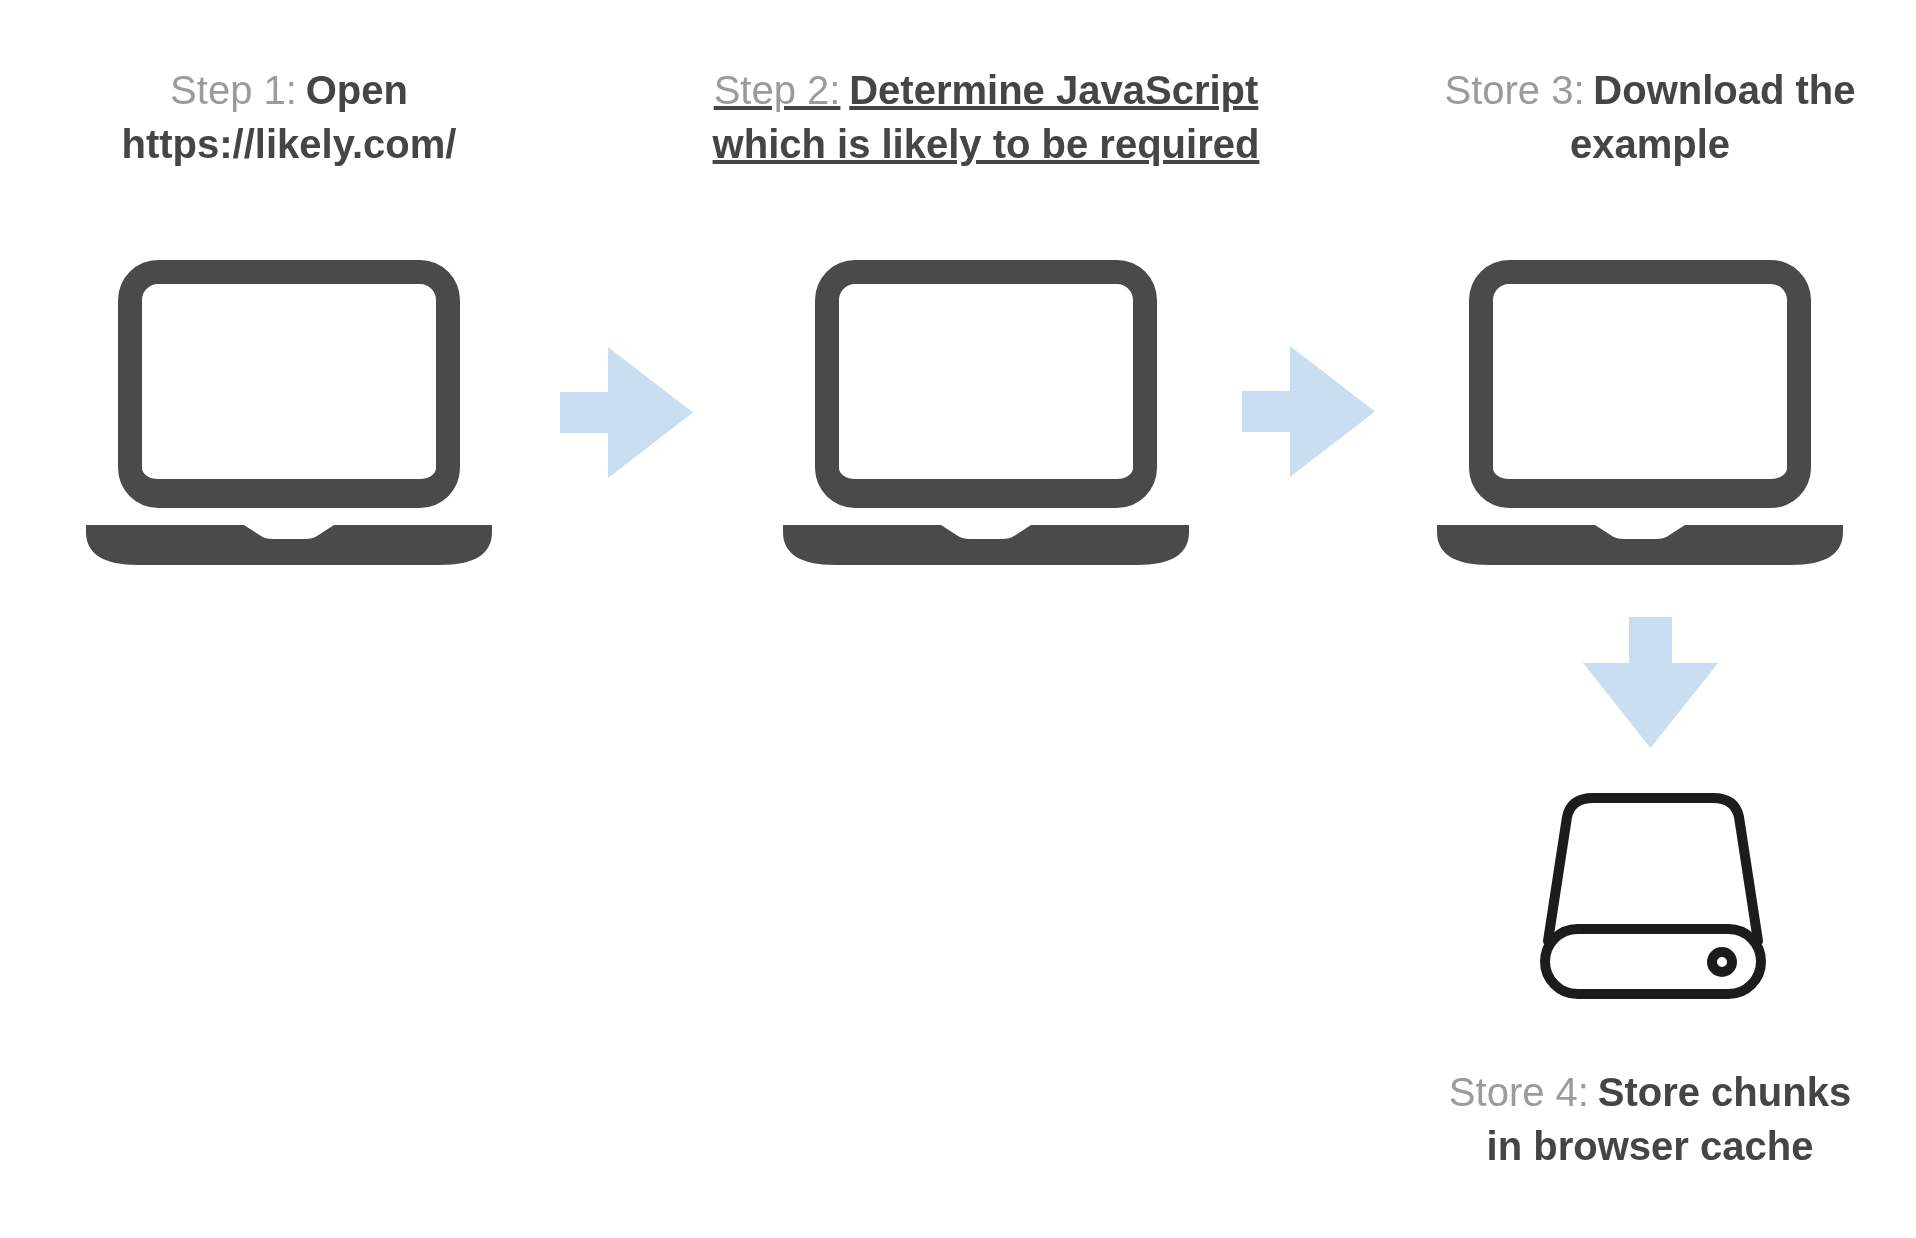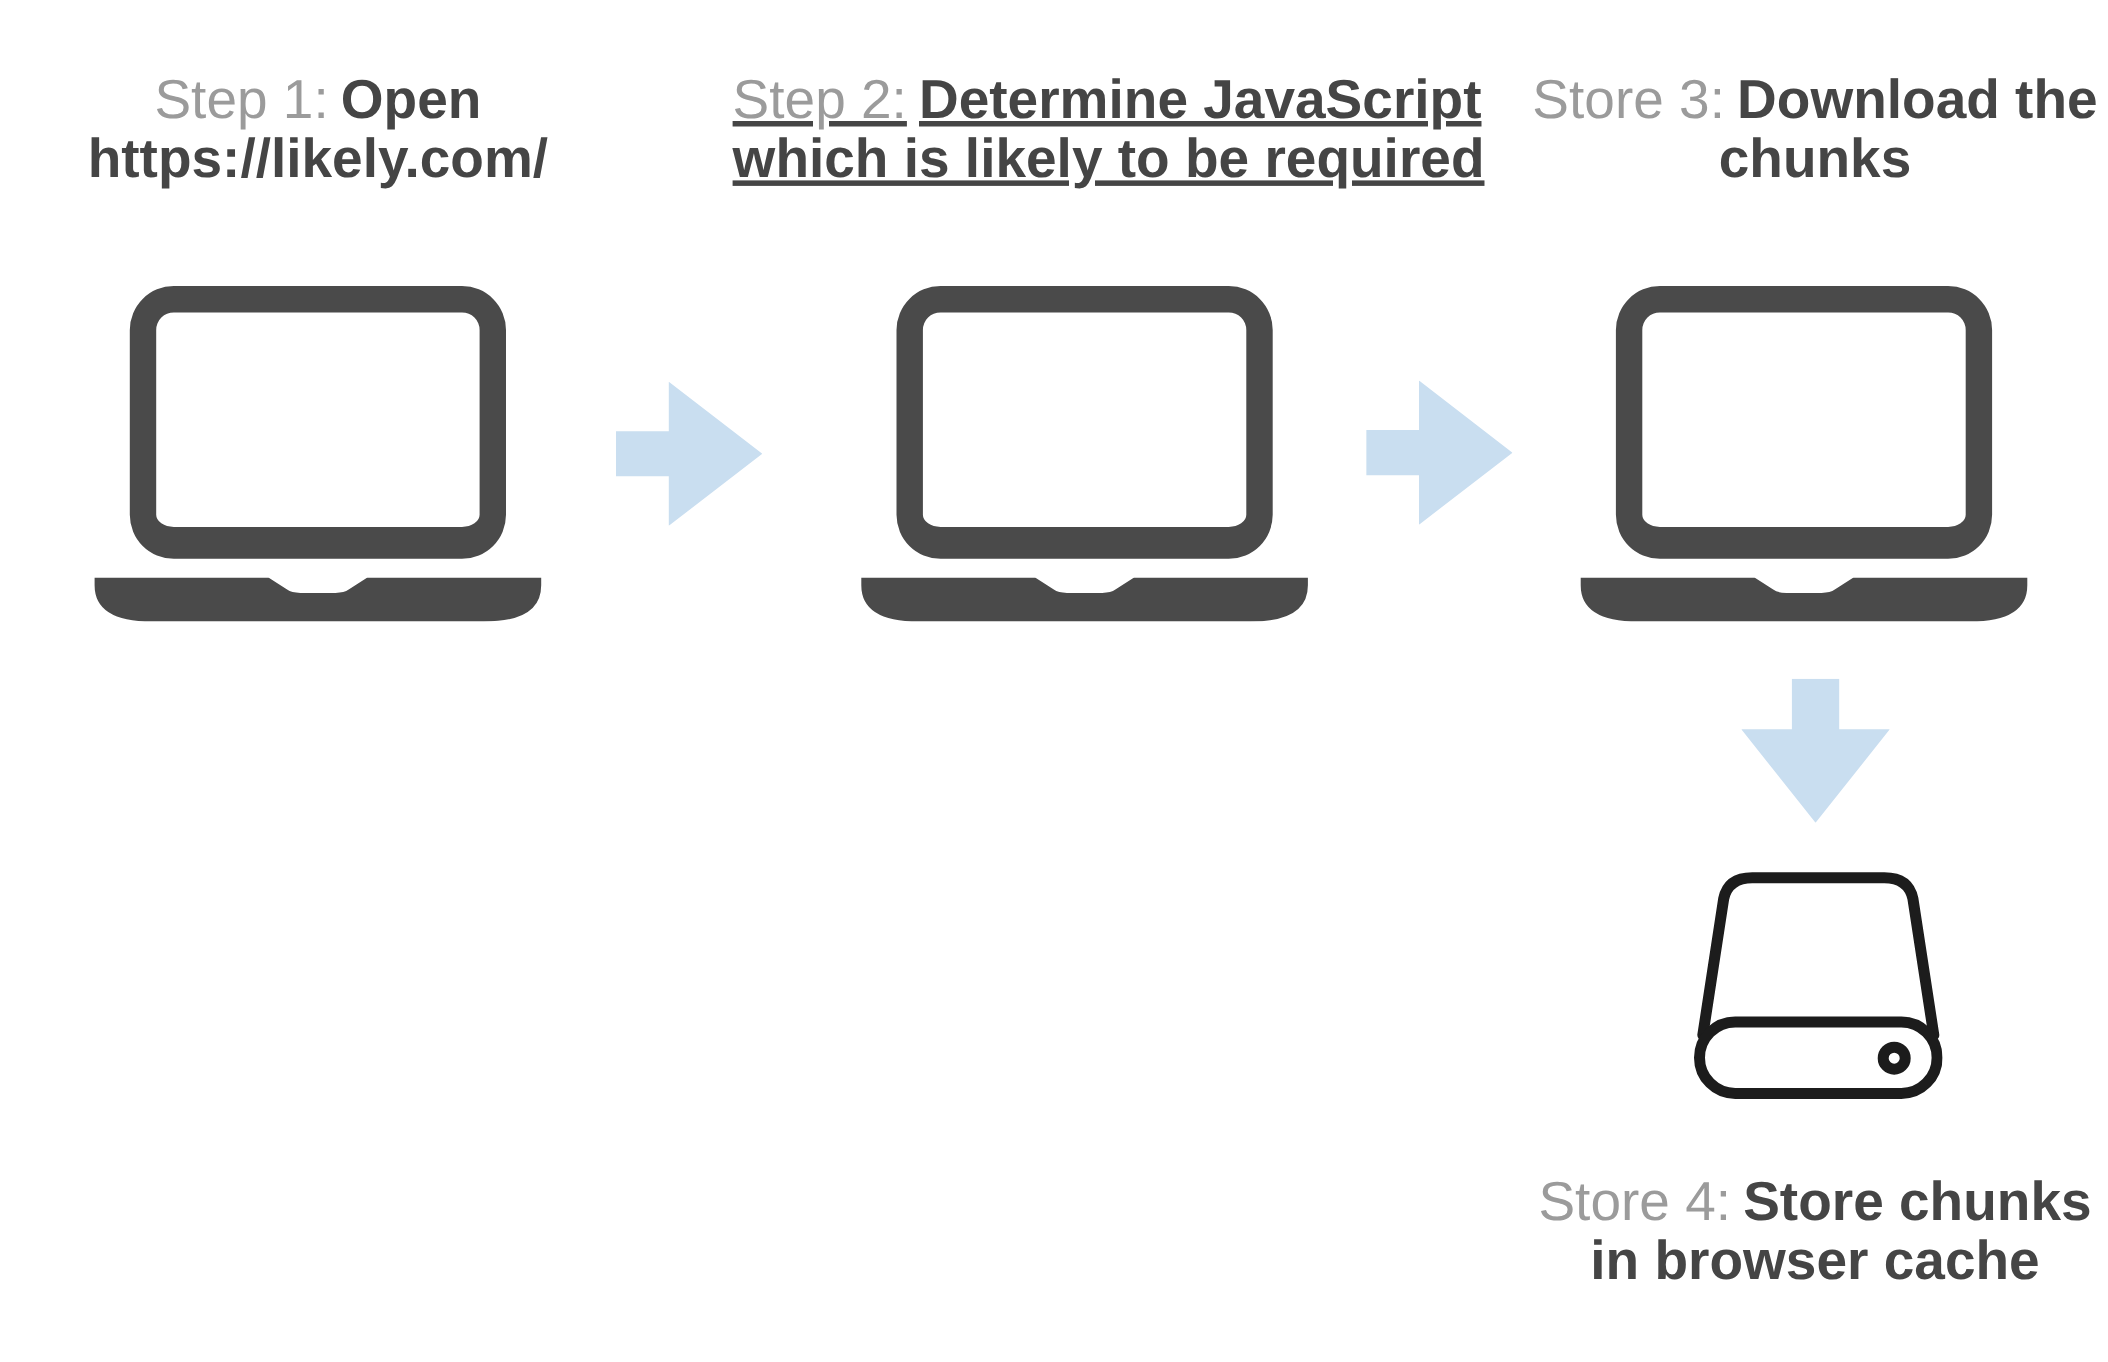--- a/index.html
+++ b/index.html
@@ -13,21 +13,21 @@
     height: 1238px;
     background: var(--background, #ffffff);
     font-family: "Liberation Sans", sans-serif;
     overflow: hidden;
   }
 
   
   .caption {
     position: absolute;
     text-align: center;
-    font-size: 50px;
+    font-size: 40px;
     line-height: 54px;
     font-weight: 700;
     color: var(--step_text, #454545);
   }
   .cap-line { white-space: nowrap; }
   .step-label {
     font-weight: 400;
     color: var(--step_label, #9b9b9b);
     margin-right: 0.22em;
   }
@@ -69,21 +69,21 @@
     <div class="cap-line"><span>https://likely.com/</span></div>
   </div>
 
   <div class="caption" style="left:666px; top:63px; width:640px;text-decoration:underline;">
     <div class="cap-line"><span class="step-label">Step 2:</span><span>Determine JavaScript</span></div>
     <div class="cap-line"><span>which is likely to be required</span></div>
   </div>
 
   <div class="caption" style="left:1350px; top:63px; width:600px;">
     <div class="cap-line"><span class="step-label">Store 3:</span><span>Download the</span></div>
-    <div class="cap-line"><span>chunks</span></div>
+    <div class="cap-line"><span>example</span></div>
   </div>
 
   <div class="laptop" style="left:84px; top:260px;">
     <div class="lt-screen"></div>
     <svg class="lt-base" width="410" height="40" viewBox="0 0 410 40">
       <path d="M2 0 H160 L177 11 Q181 14 189 14 H221 Q229 14 233 11 L250 0 H408 V7 Q408 40 356 40 H54 Q2 40 2 7 Z" fill="var(--laptop,#4a4a4a)"></path>
     </svg>
   </div>
 
   <div class="laptop" style="left:781px; top:260px;">

